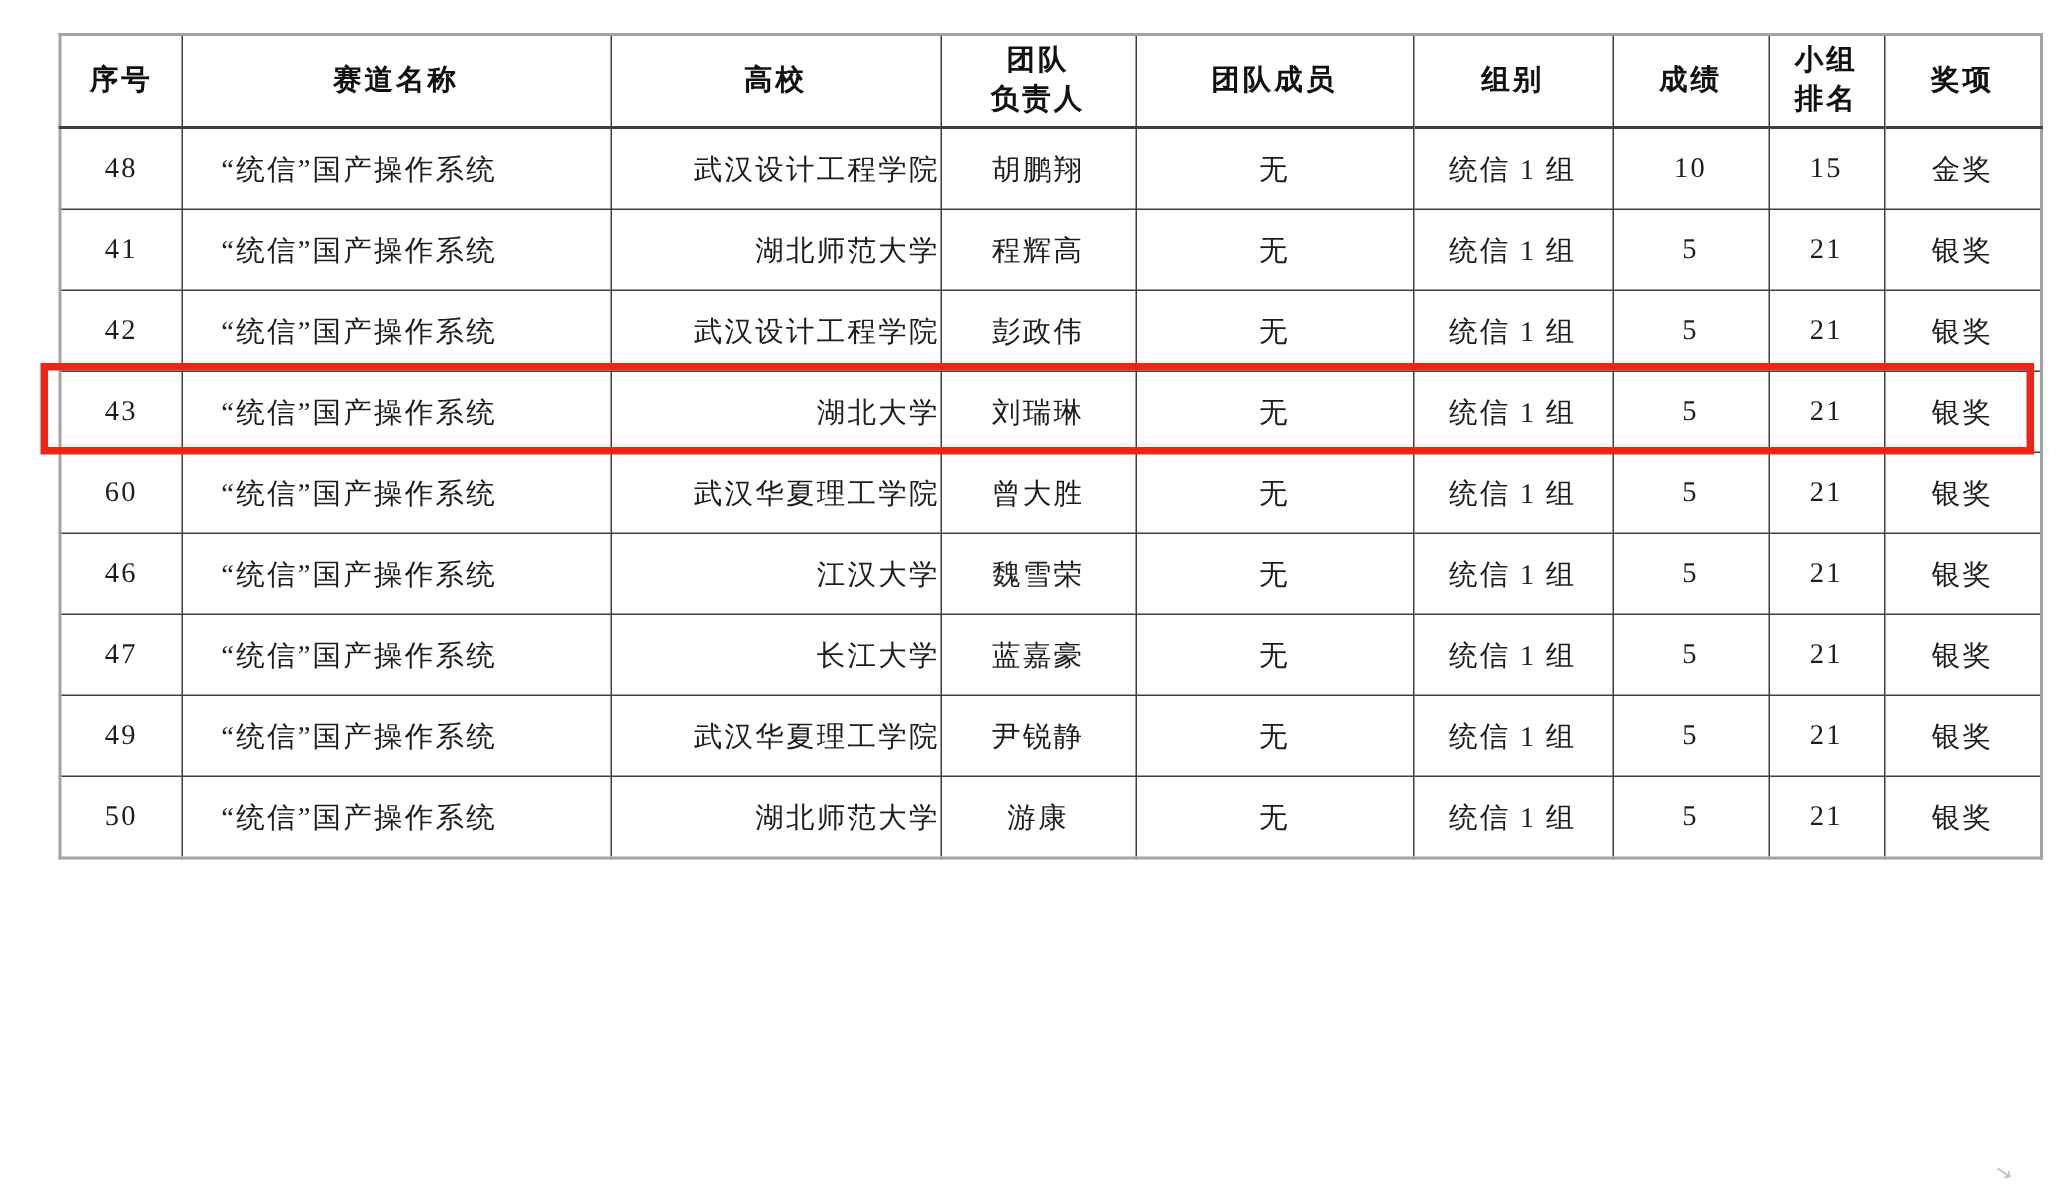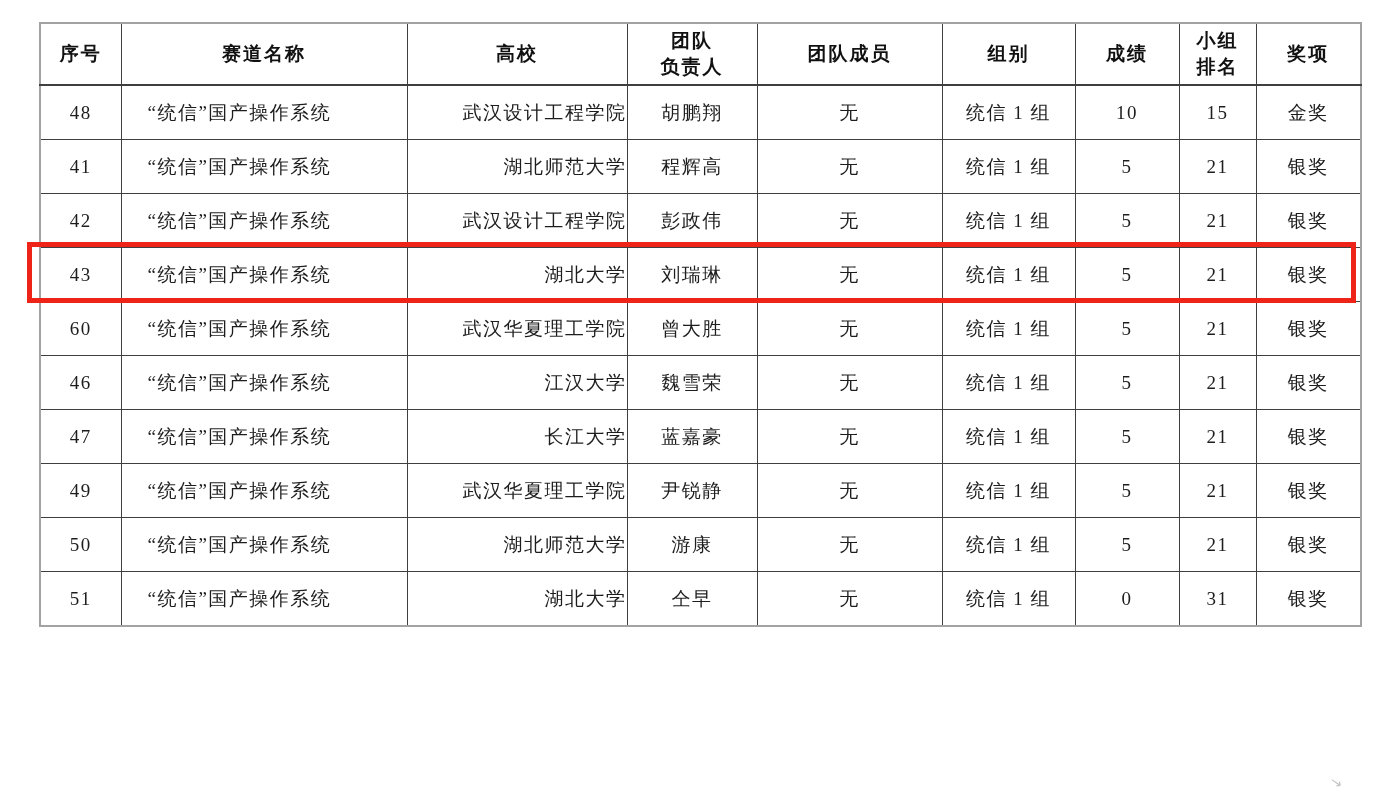--- a/index.html
+++ b/index.html
@@ -209,29 +209,18 @@
         <td>50</td>
         <td>“统信”国产操作系统</td>
         <td>湖北师范大学</td>
         <td>游康</td>
         <td>无</td>
         <td>统信 1 组</td>
         <td>5</td>
         <td>21</td>
         <td>银奖</td>
       </tr>
-      <tr>
-        <td>51</td>
-        <td>“统信”国产操作系统</td>
-        <td>湖北大学</td>
-        <td>仝早</td>
-        <td>无</td>
-        <td>统信 1 组</td>
-        <td>0</td>
-        <td>31</td>
-        <td>银奖</td>
-      </tr>
     </tbody>
 </table>
 
 <div class="highlight-box" style="border-color: rgb(238, 36, 24);"></div>
 
 <div class="corner-artifact">↘</div>
 
 </body></html>

